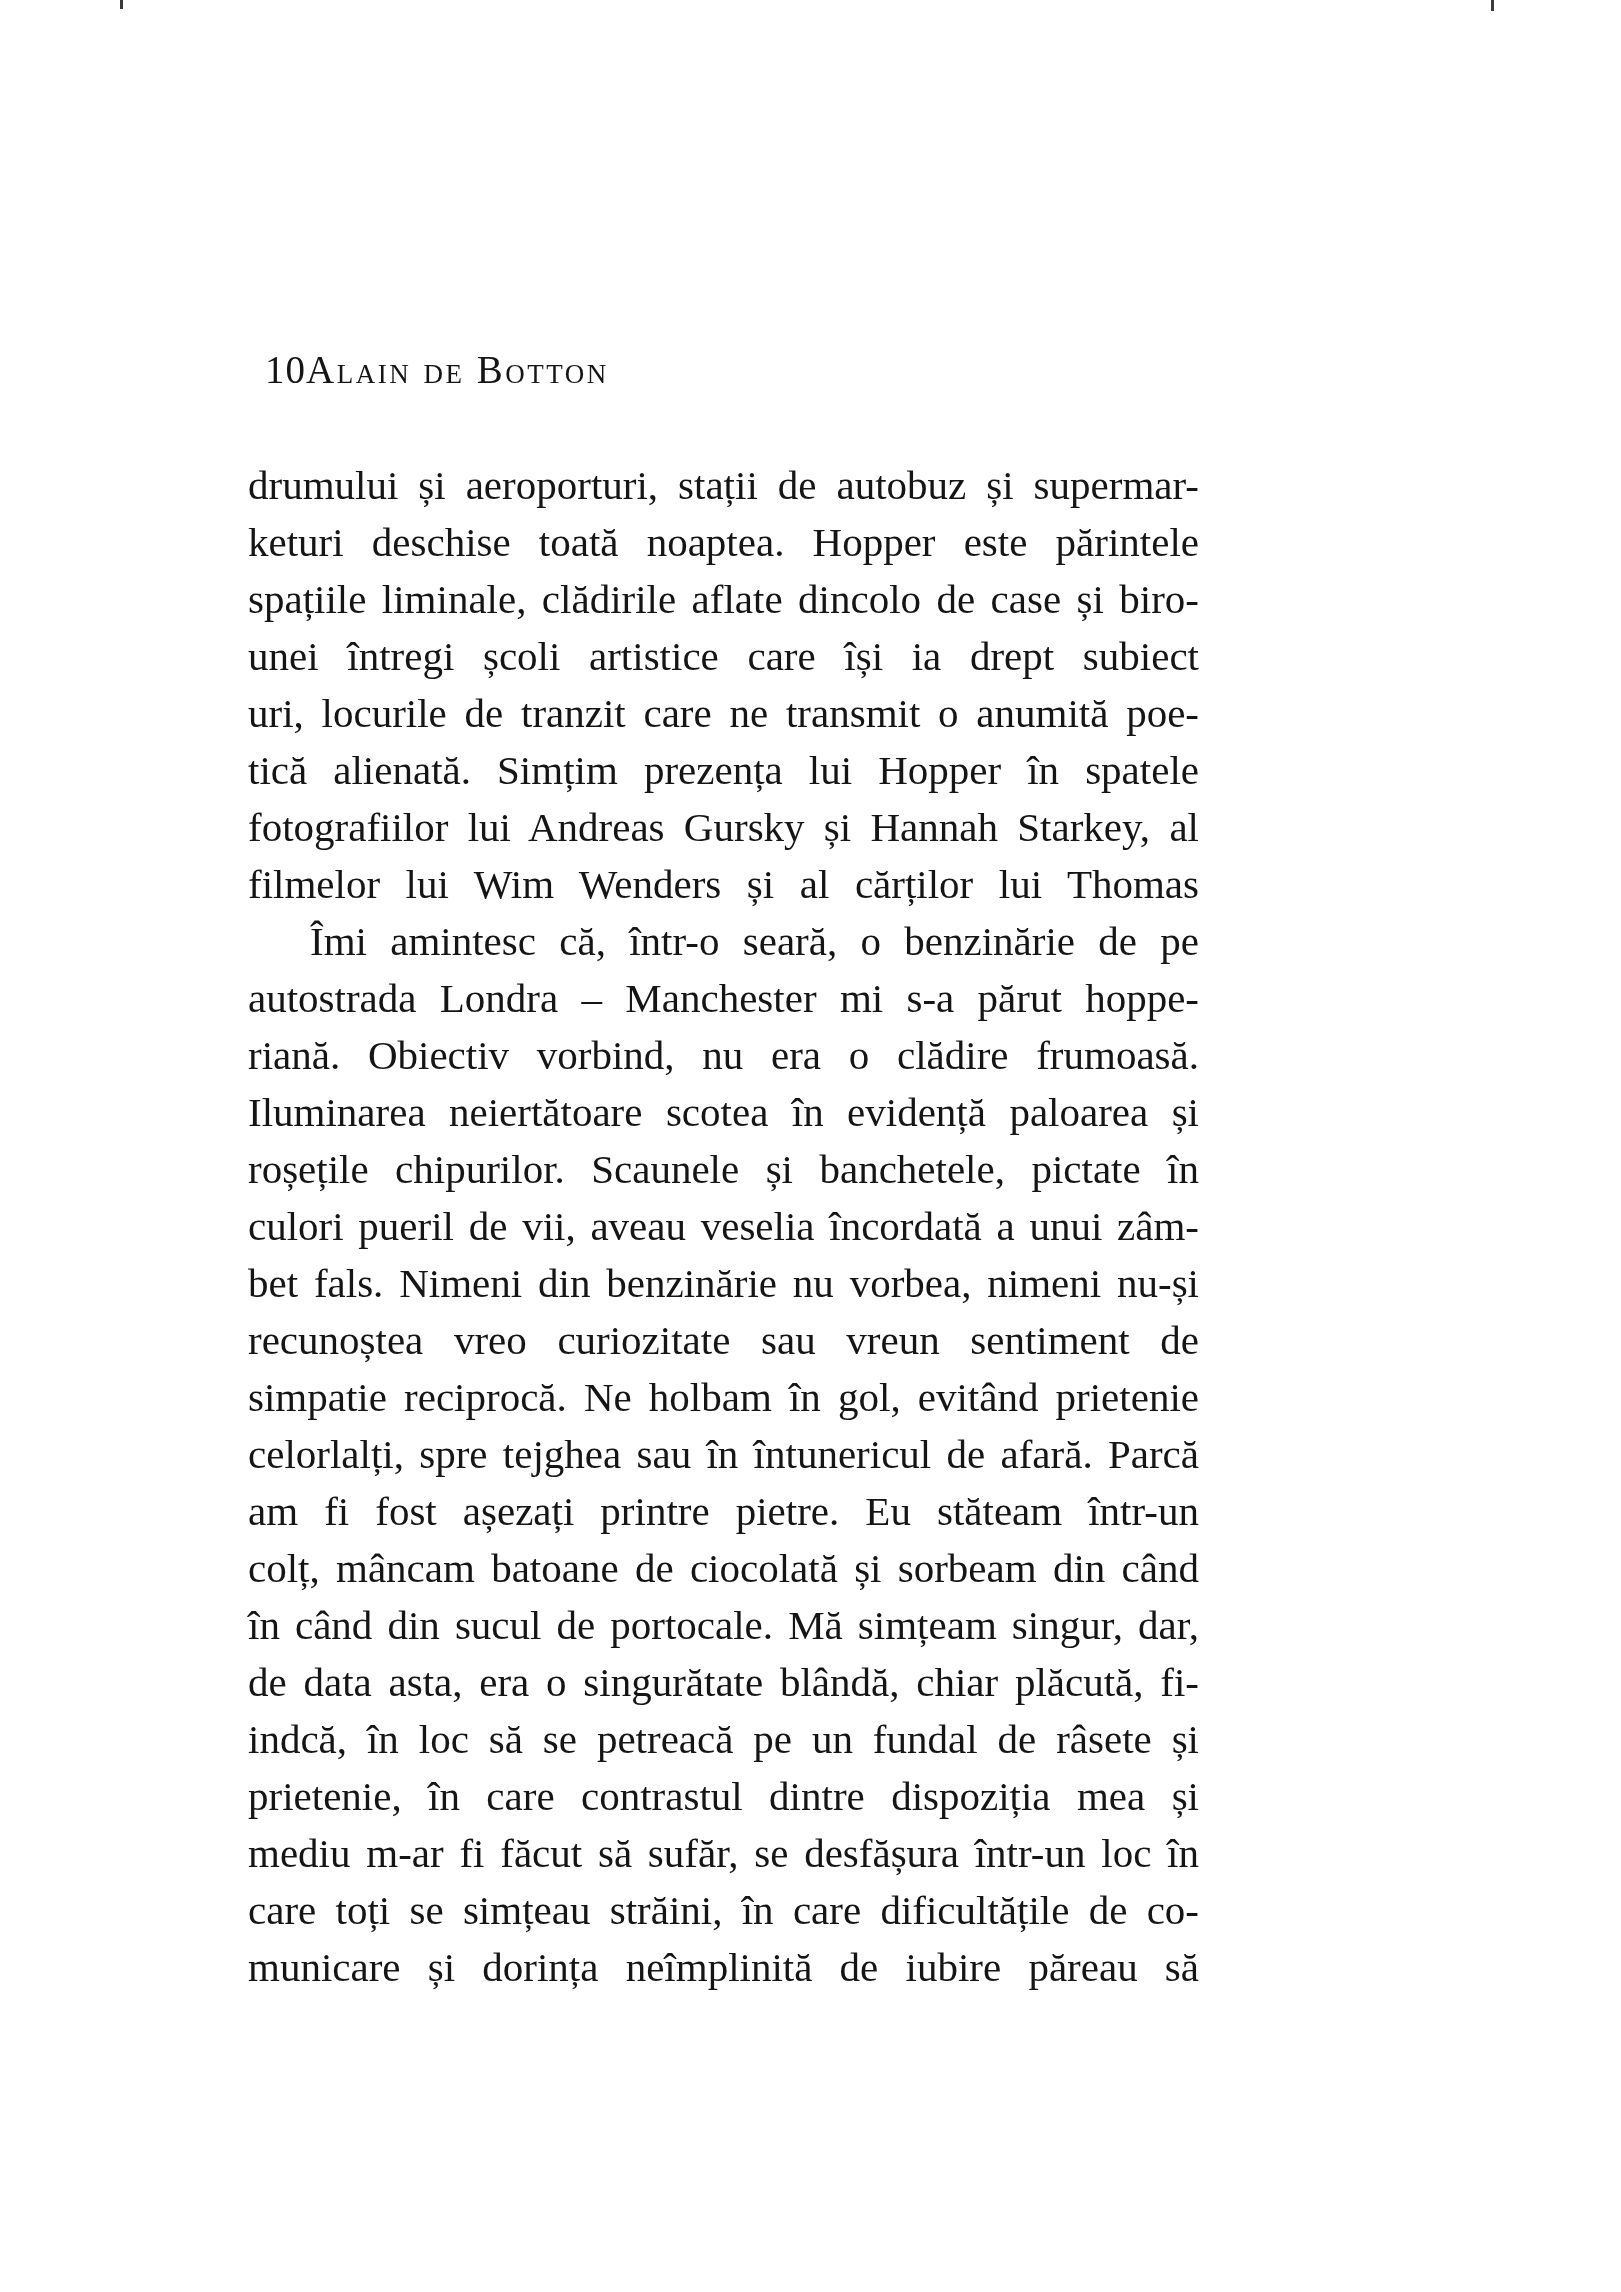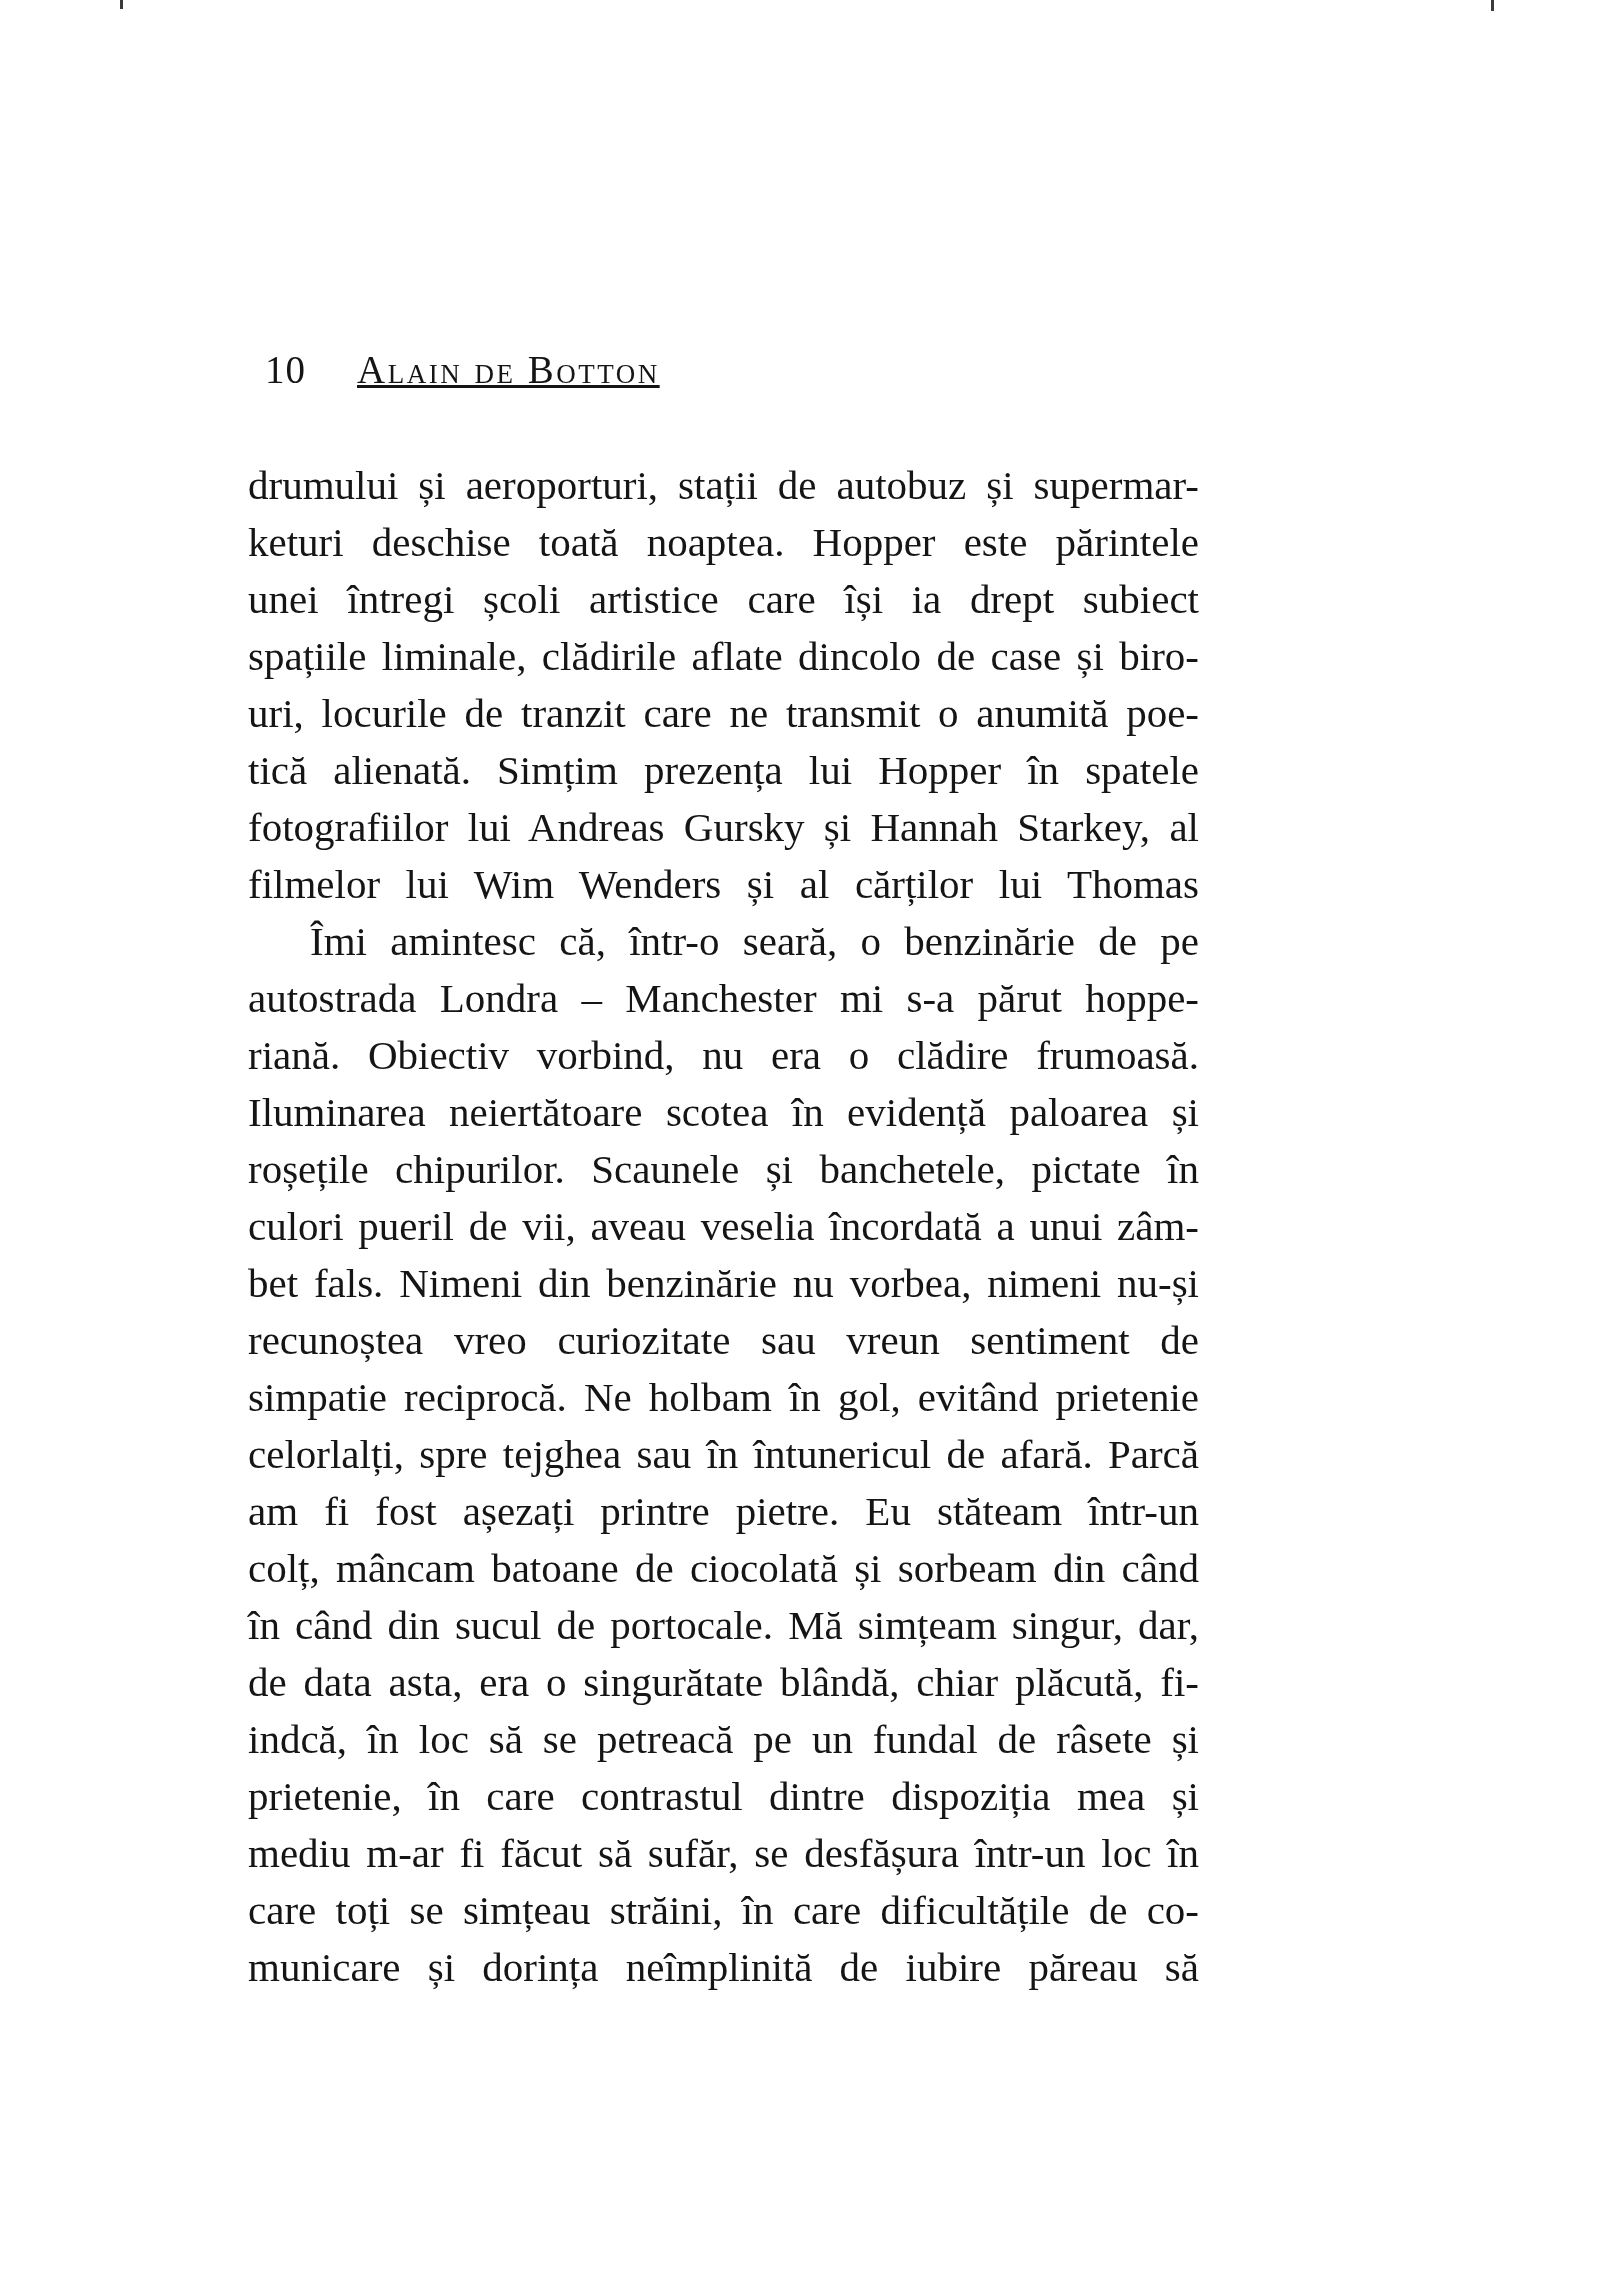--- a/index.html
+++ b/index.html
@@ -32,24 +32,22 @@
     font-size: 39px;
     line-height: 39px;
     white-space: nowrap;
   }
   .running-head .pagenum {
     display: inline-block;
     letter-spacing: 1px;
   }
   .running-head .author {
     display: inline-block;
-    margin-left: 51px;
     font-variant: small-caps;
     letter-spacing: 2.5px;
-    text-decoration: underline;
   }
 
   .body-text {
     position: absolute;
     left: 248px;
     top: 457px;
     width: 951px;
     font-size: 41px;
     line-height: 57px;
   }
@@ -78,22 +76,22 @@
   <div class="crop-mark left"></div>
   <div class="crop-mark right"></div>
 
   <div class="running-head">
     <span class="pagenum">10</span><span class="author">Alain de Botton</span>
   </div>
 
   <div class="body-text">
     <div class="line">drumului și aeroporturi, stații de autobuz și supermar-</div>
     <div class="line">keturi deschise toată noaptea. Hopper este părintele</div>
+    <div class="line">spațiile liminale, clădirile aflate dincolo de case și biro-</div>
     <div class="line">unei întregi școli artistice care își ia drept subiect</div>
-    <div class="line">spațiile liminale, clădirile aflate dincolo de case și biro-</div>
     <div class="line">uri, locurile de tranzit care ne transmit o anumită poe-</div>
     <div class="line">tică alienată. Simțim prezența lui Hopper în spatele</div>
     <div class="line">fotografiilor lui Andreas Gursky și Hannah Starkey, al</div>
     <div class="line">filmelor lui Wim Wenders și al cărților lui Thomas</div>
     <div class="line indent">Îmi amintesc că, într-o seară, o benzinărie de pe</div>
     <div class="line">autostrada Londra – Manchester mi s-a părut hoppe-</div>
     <div class="line">riană. Obiectiv vorbind, nu era o clădire frumoasă.</div>
     <div class="line">Iluminarea neiertătoare scotea în evidență paloarea și</div>
     <div class="line">roșețile chipurilor. Scaunele și banchetele, pictate în</div>
     <div class="line">culori pueril de vii, aveau veselia încordată a unui zâm-</div>

